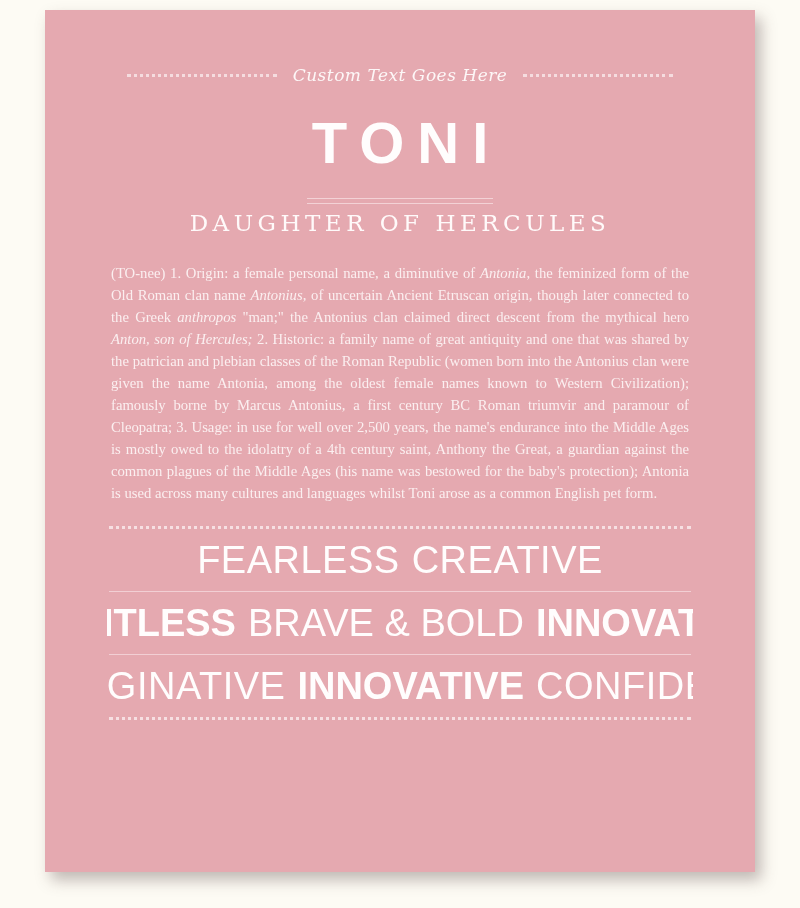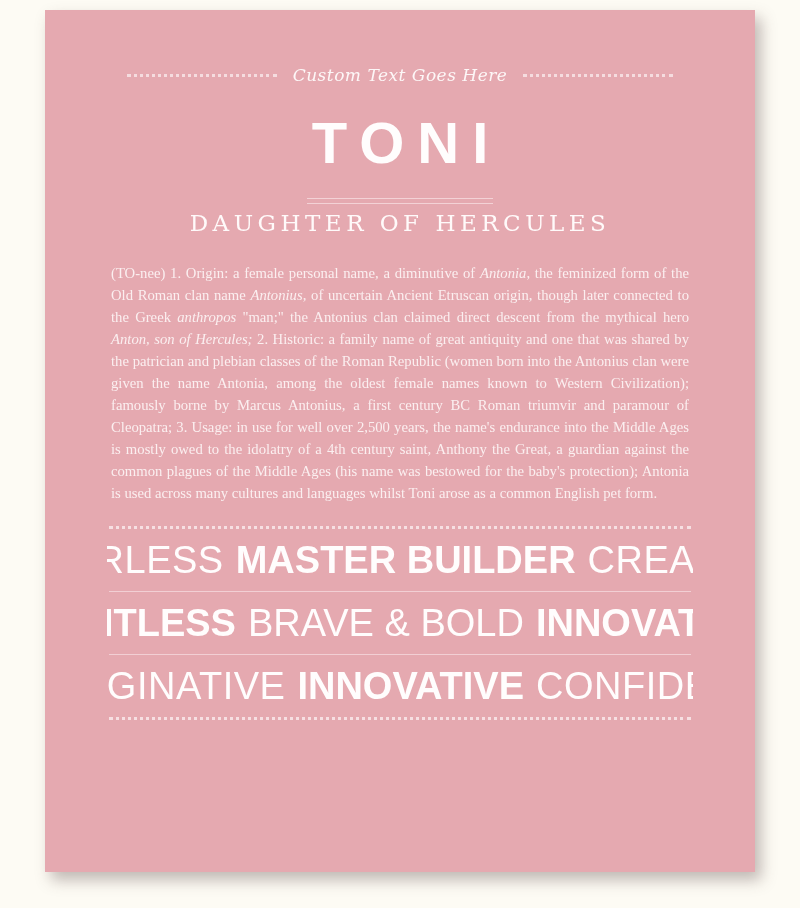--- a/index.html
+++ b/index.html
@@ -198,21 +198,20 @@
         <span class="num">1. Origin:</span><span> a female personal name, a diminutive of </span><em>Antonia</em><span>, the feminized form of the Old Roman clan name </span><em>Antonius</em><span>, of uncertain Ancient Etruscan origin, though later connected to the Greek </span><em>anthropos</em><span> "man;" the Antonius clan claimed direct descent from the mythical hero </span><em>Anton, son of Hercules;</em>
         <span class="num">2. Historic:</span><span> a family name of great antiquity and one that was shared by the patrician and plebian classes of the Roman Republic (women born into the Antonius clan were given the name Antonia, among the oldest female names known to Western Civilization); famously borne by Marcus Antonius, a first century BC Roman triumvir and paramour of Cleopatra;</span>
         <span class="num">3. Usage:</span><span> in use for well over 2,500 years, the name's endurance into the Middle Ages is mostly owed to the idolatry of a 4th century saint, Anthony the Great, a guardian against the common plagues of the Middle Ages (his name was bestowed for the baby's protection); Antonia is used across many cultures and languages whilst Toni arose as a common English pet form.</span>
       </div>
 
       <div class="traits">
         <div class="dotted-full"></div>
 
         <div class="trait-row">
           <span class="trait t-light">FEARLESS</span>
-          <span class="trait t-bold">MASTER BUILDER</span>
           <span class="trait t-light">CREATIVE</span>
         </div>
 
         <div class="solid-full"></div>
 
         <div class="trait-row">
           <span class="trait t-bold">LIMITLESS</span>
           <span class="trait t-amp">BRAVE &amp; BOLD</span>
           <span class="trait t-bold">INNOVATIVE</span>
         </div>

